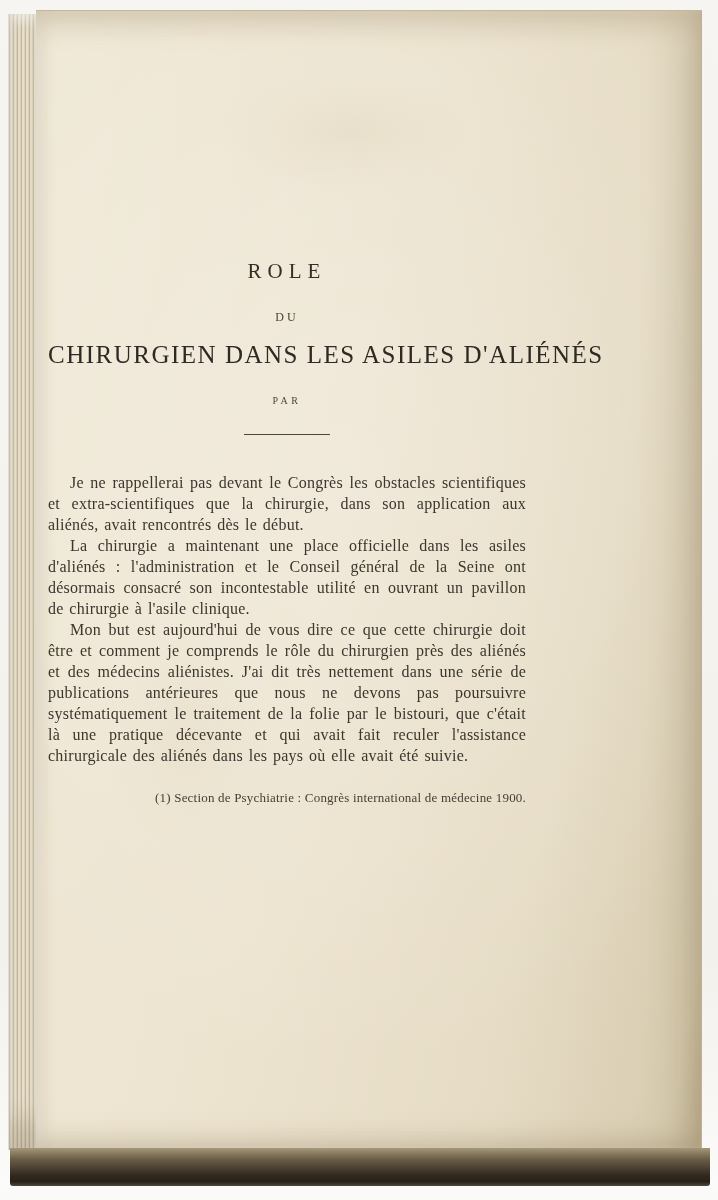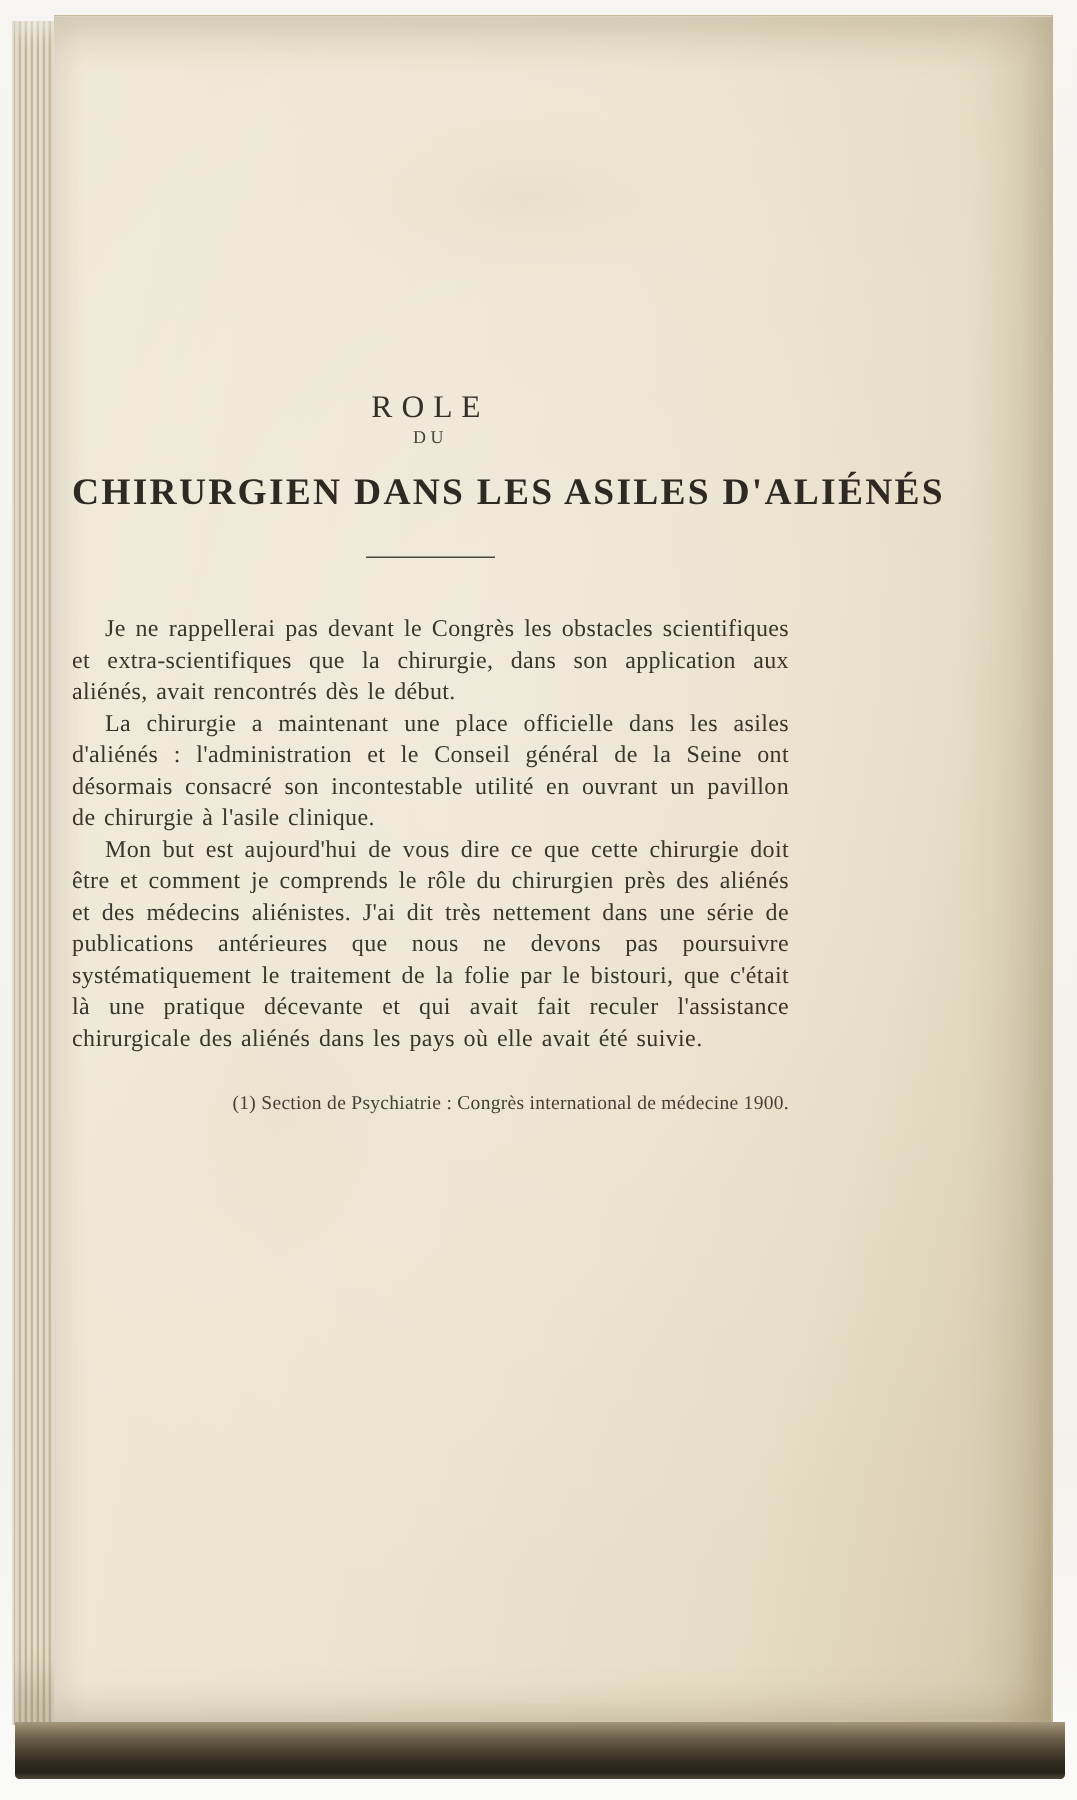--- a/index.html
+++ b/index.html
@@ -77,30 +77,31 @@
     color: #3a362c;
   }
   .t-role {
     margin-top: 6px;
     text-align: center;
     font-size: 21px;
     letter-spacing: 6px;
     color: #332f27;
   }
   .t-du {
+    margin-top: 26px;
     text-align: center;
     font-size: 12px;
     letter-spacing: 3px;
     color: #47423a;
   }
   .t-main {
     margin-top: 16px;
     text-align: left;
     font-size: 25px;
-    font-weight: 700;
+    font-weight: 400;
     letter-spacing: 1.5px;
     color: #2e2a23;
     white-space: nowrap;
   }
   .t-par {
     margin-top: 26px;
     text-align: center;
     font-size: 10px;
     letter-spacing: 3.5px;
     color: #4a453c;
@@ -160,20 +161,21 @@
   <div class="page-edges"></div>
 
   <div class="page">
     <div class="stain-a"></div>
     <div class="stain-b"></div>
 
     <div class="text-column">
       <div class="t-role">ROLE</div>
       <div class="t-du">DU</div>
       <div class="t-main">CHIRURGIEN DANS LES ASILES D'ALIÉNÉS</div>
+      <div class="t-par">PAR</div>
       <hr class="t-rule">
 
       <div class="body-text">
         <p>Je ne rappellerai pas devant le Congrès les obstacles scientifiques et extra-scientifiques que la chirurgie, dans son application aux aliénés, avait rencontrés dès le début.</p>
         <p>La chirurgie a maintenant une place officielle dans les asiles d'aliénés : l'administration et le Conseil général de la Seine ont désormais consacré son incontestable utilité en ouvrant un pavillon de chirurgie à l'asile clinique.</p>
         <p>Mon but est aujourd'hui de vous dire ce que cette chirurgie doit être et comment je comprends le rôle du chirurgien près des aliénés et des médecins aliénistes. J'ai dit très nettement dans une série de publications antérieures que nous ne devons pas poursuivre systématiquement le traitement de la folie par le bistouri, que c'était là une pratique décevante et qui avait fait reculer l'assistance chirurgicale des aliénés dans les pays où elle avait été suivie.</p>
       </div>
 
       <div class="footnote">(1) Section de Psychiatrie : Congrès international de médecine 1900.</div>
     </div>

